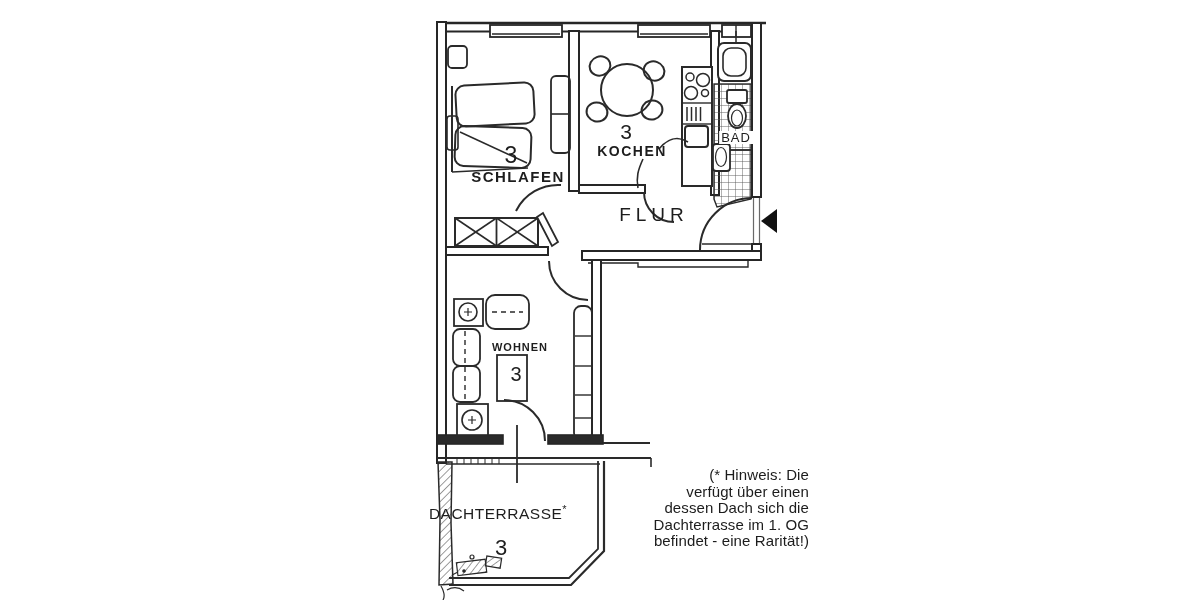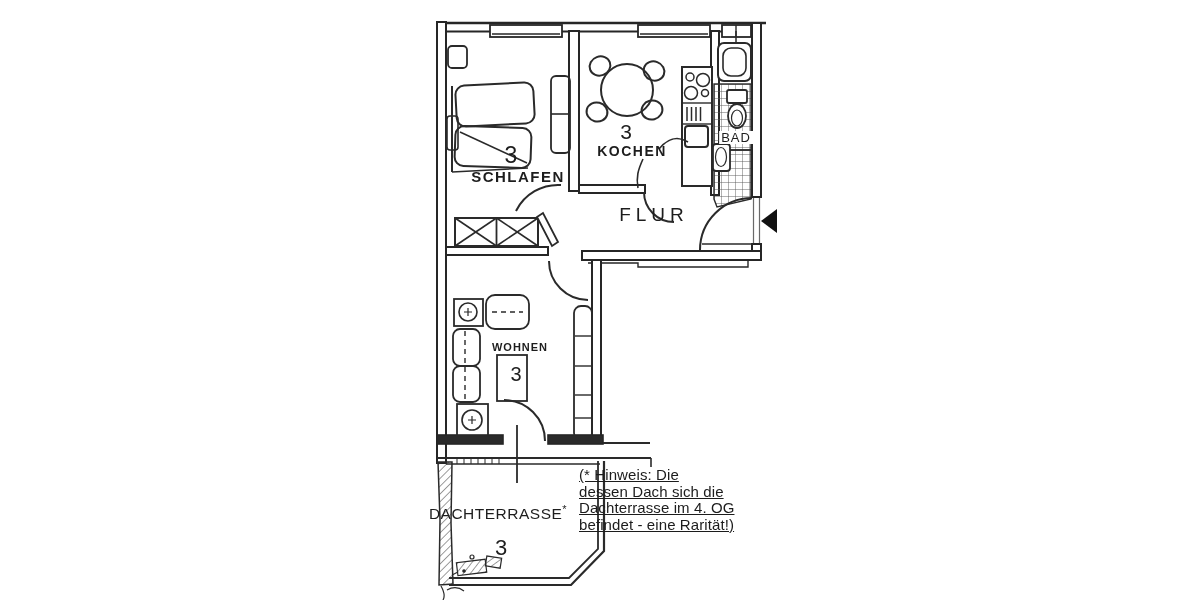--- a/index.html
+++ b/index.html
@@ -13,22 +13,22 @@
     color:#1d1d1d;line-height:1;
   }
   .lbl.num{font-size:23px;}
   .room{letter-spacing:1.5px;font-size:15px;font-weight:bold;}
   .flur{font-size:19px;letter-spacing:5px;}
   .bad{font-size:13px;letter-spacing:1px;background:#fff;padding:0 2px;}
   .terr{font-size:15.5px;letter-spacing:0.5px;}
   .terr sup{font-size:11px;vertical-align:6px;}
   .note{
     position:absolute;left:694px;top:467px;transform:translateX(-50%);
-    width:230px;text-align:left;font-size:15px;line-height:16.6px;
-    color:#1c1c1c;letter-spacing:0.1px;text-decoration:underline;
+    width:230px;text-align:right;font-size:15px;line-height:16.6px;
+    color:#1c1c1c;letter-spacing:0.1px;
   }
 </style>
 </head>
 <body>
 
 <div class="stage">
 
 <svg width="1200" height="600" viewBox="0 0 1200 600">
   <defs>
     <pattern id="grid" width="7" height="7" patternUnits="userSpaceOnUse">
@@ -230,18 +230,19 @@
   <div class="lbl flur" style="left:654px;top:205px;">FLUR</div>
 
   <div class="lbl room" style="left:520px;top:342px;font-size:11px;letter-spacing:1px;">WOHNEN</div>
   <div class="lbl num" style="left:516px;top:364px;font-size:20px;">3</div>
 
   <div class="lbl terr" style="left:498px;top:504px;"><span>DACHTERRASSE</span><sup>*</sup></div>
   <div class="lbl num" style="left:501px;top:537px;font-size:22px;">3</div>
 
   <div class="note">
     <div>(* Hinweis: Die</div>
+    <div>verfügt über einen</div>
     <div>dessen Dach sich die</div>
-    <div>Dachterrasse im 4. OG</div>
+    <div>Dachterrasse im 1. OG</div>
     <div>befindet - eine Rarität!)</div>
   </div>
 
 </div>
 
 </body></html>

